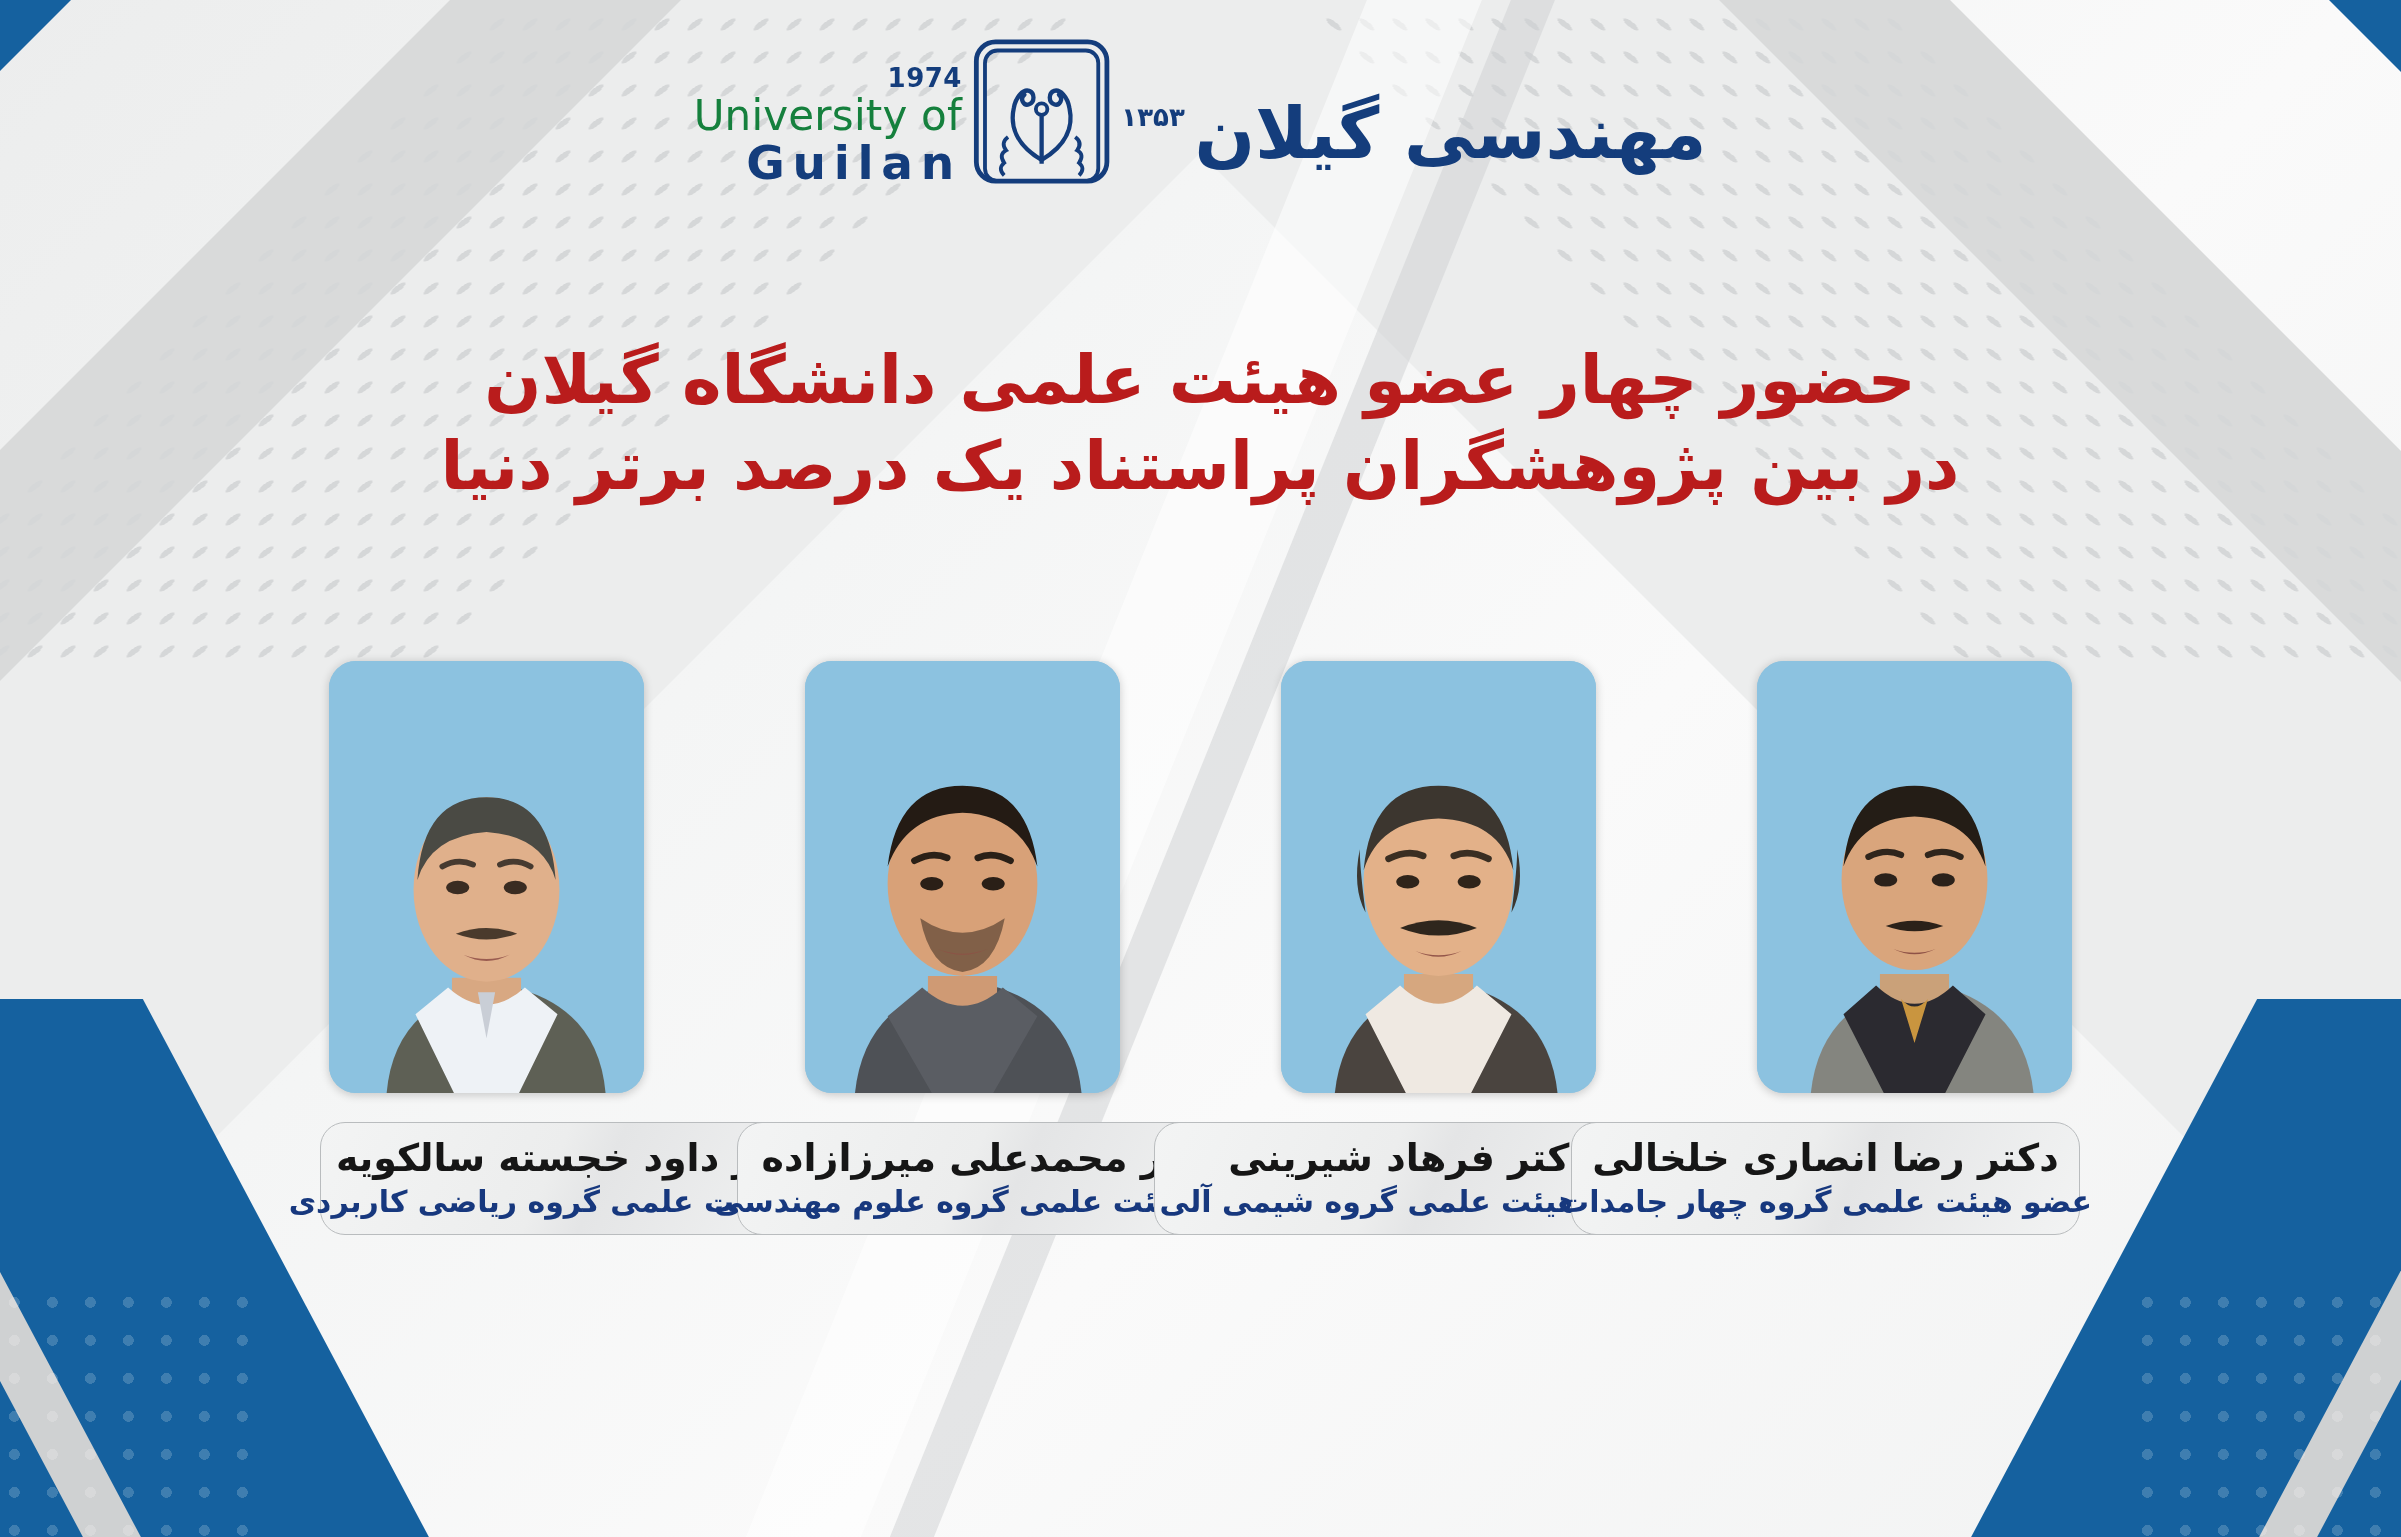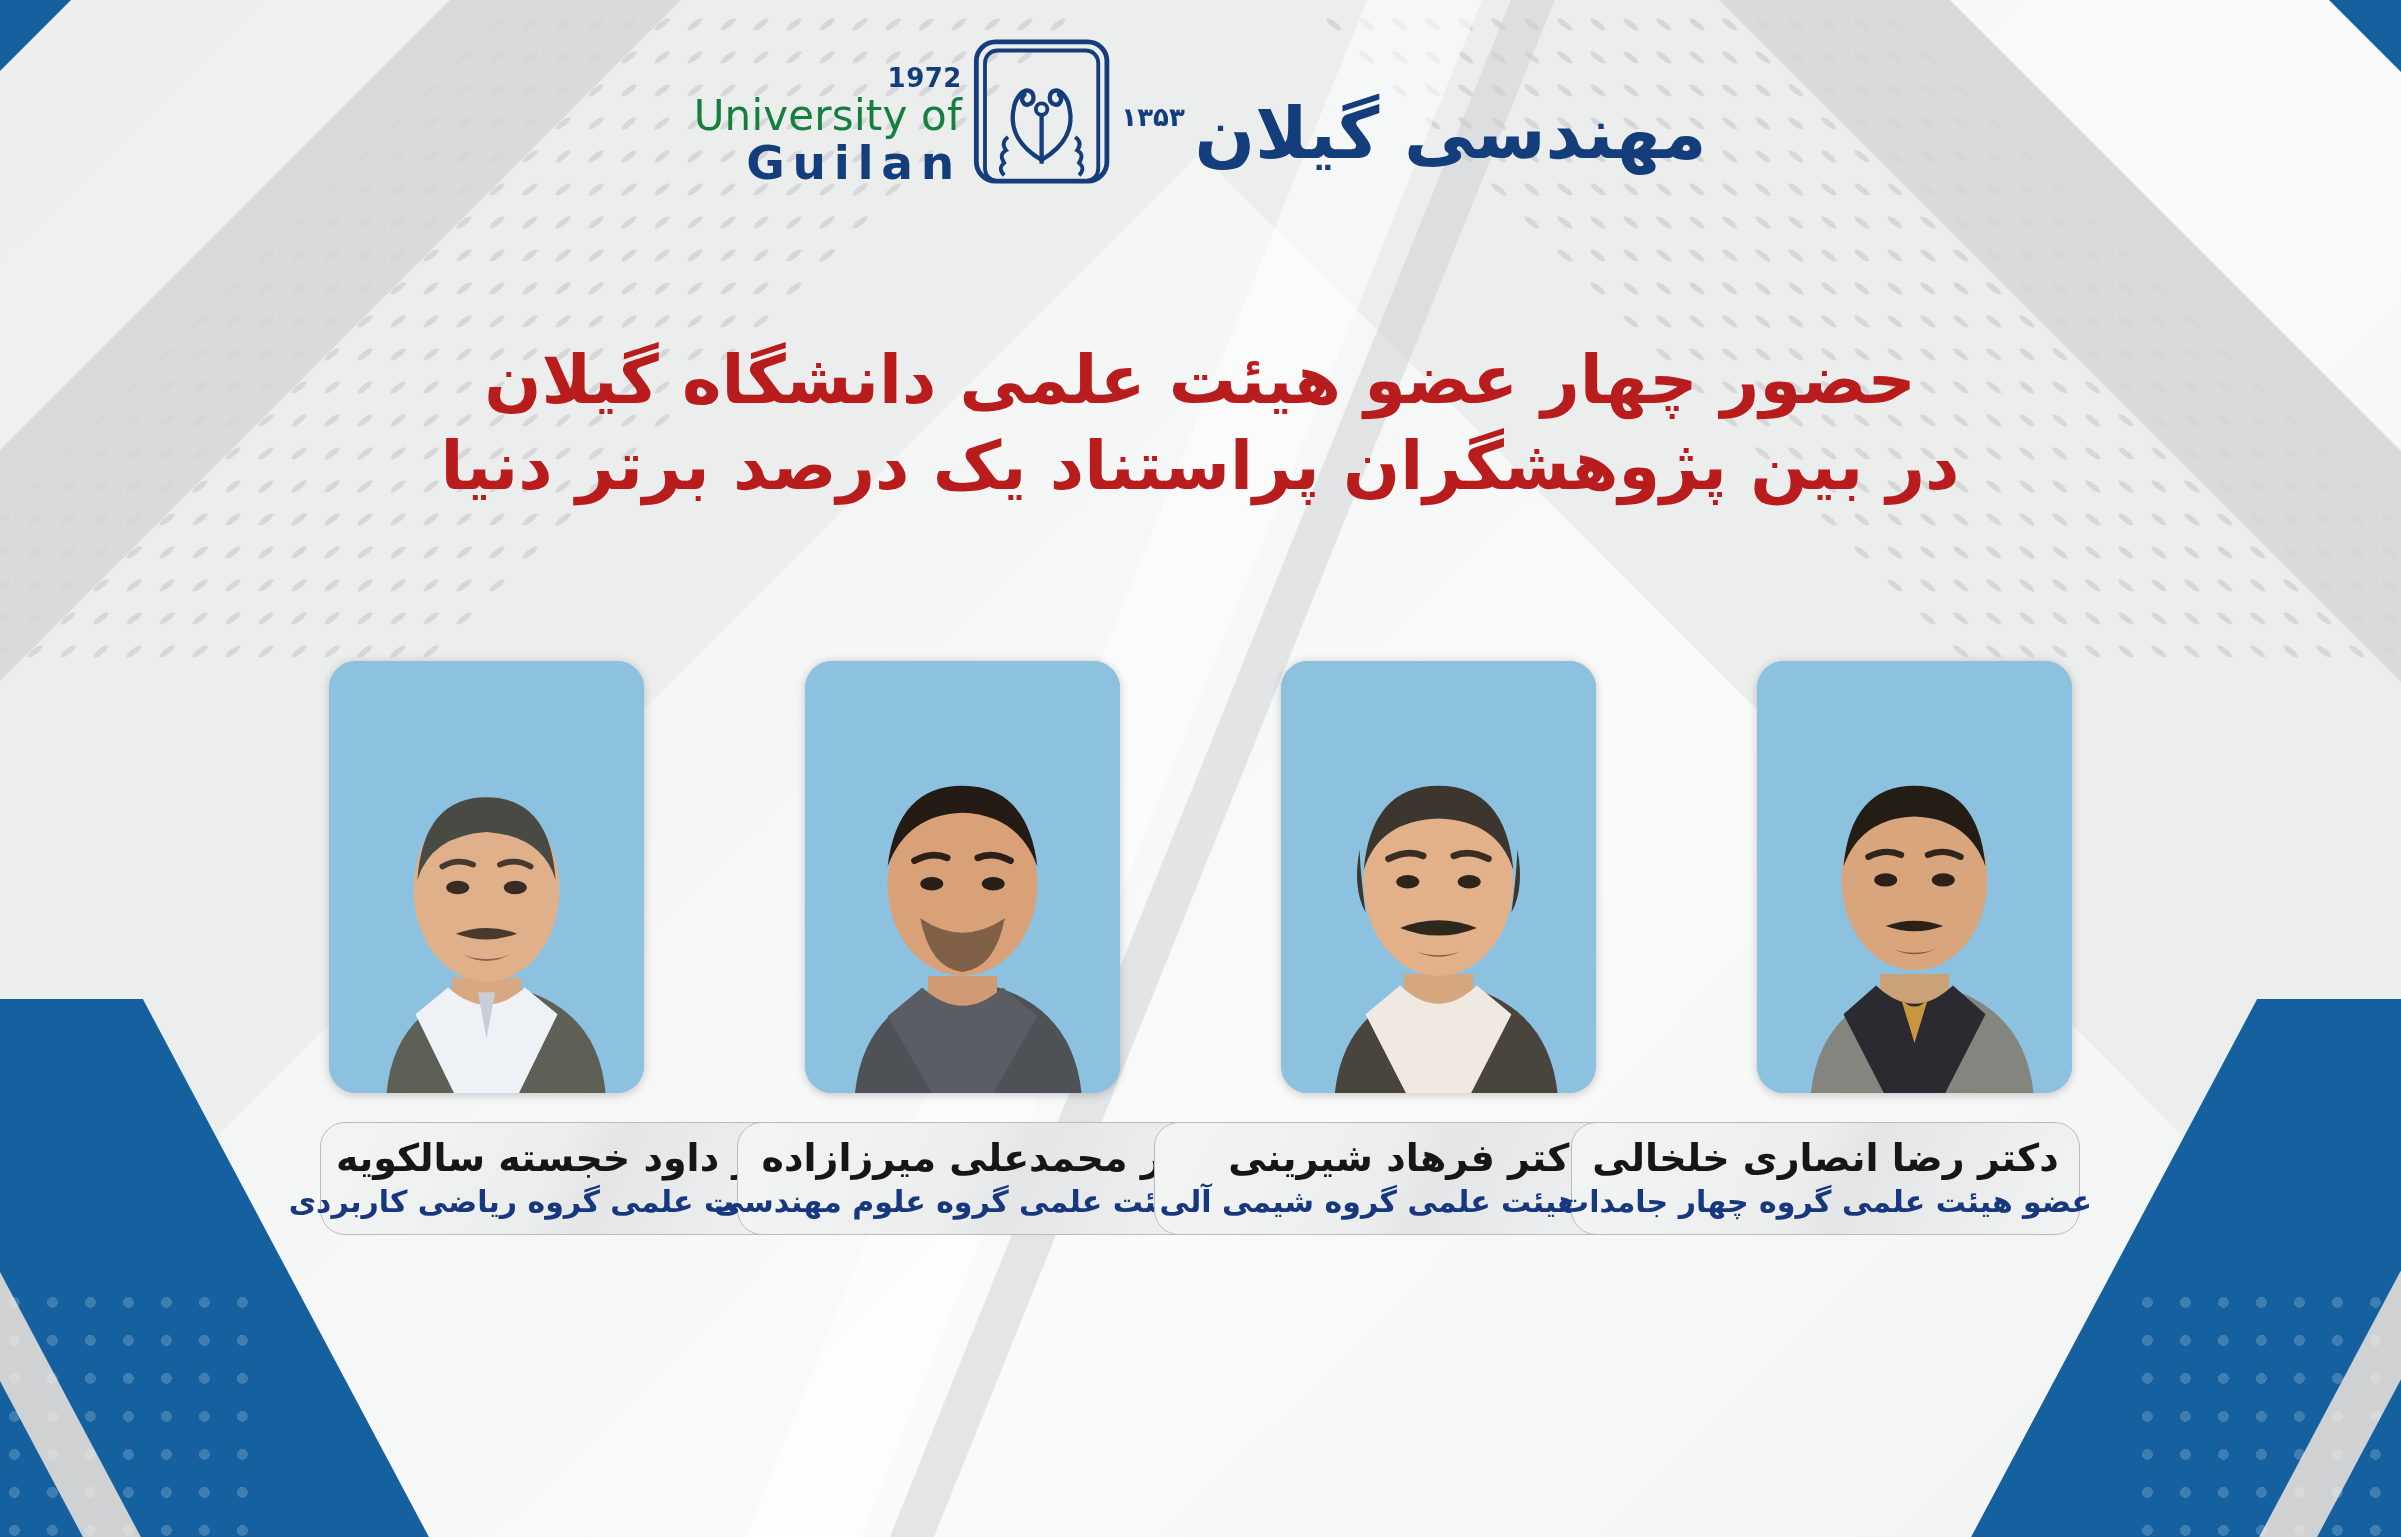--- a/index.html
+++ b/index.html
@@ -155,21 +155,21 @@
     <i class="b2"></i>
     <i class="b3"></i>
   </div>
 
   <div class="dots-blue dots-bl"></div>
   <div class="dots-blue dots-br"></div>
 
   <div class="logo">
 
     <div class="logo-en">
-      <div class="logo-year">1972</div>
+      <div class="logo-year">1974</div>
       <div class="logo-uni">University of</div>
       <div class="logo-guilan">Guilan</div>
     </div>
 
     <svg class="logo-mark" viewBox="0 0 150 155">
       <rect x="7" y="5" width="136" height="145" rx="20" ry="20" fill="none" stroke="#143d7c" stroke-width="5"></rect>
       <rect x="16" y="14" width="118" height="136" rx="13" ry="13" fill="none" stroke="#143d7c" stroke-width="4"></rect>
       <path d="M75 128 C48 112 42 92 46 74 C48 62 56 54 62 56 C68 58 68 68 62 70 C56 72 52 64 57 60" fill="none" stroke="#143d7c" stroke-width="4.5" stroke-linecap="round"></path>
       <path d="M75 128 C102 112 108 92 104 74 C102 62 94 54 88 56 C82 58 82 68 88 70 C94 72 98 64 93 60" fill="none" stroke="#143d7c" stroke-width="4.5" stroke-linecap="round"></path>
       <circle cx="75" cy="75" r="6" fill="none" stroke="#143d7c" stroke-width="4"></circle>

